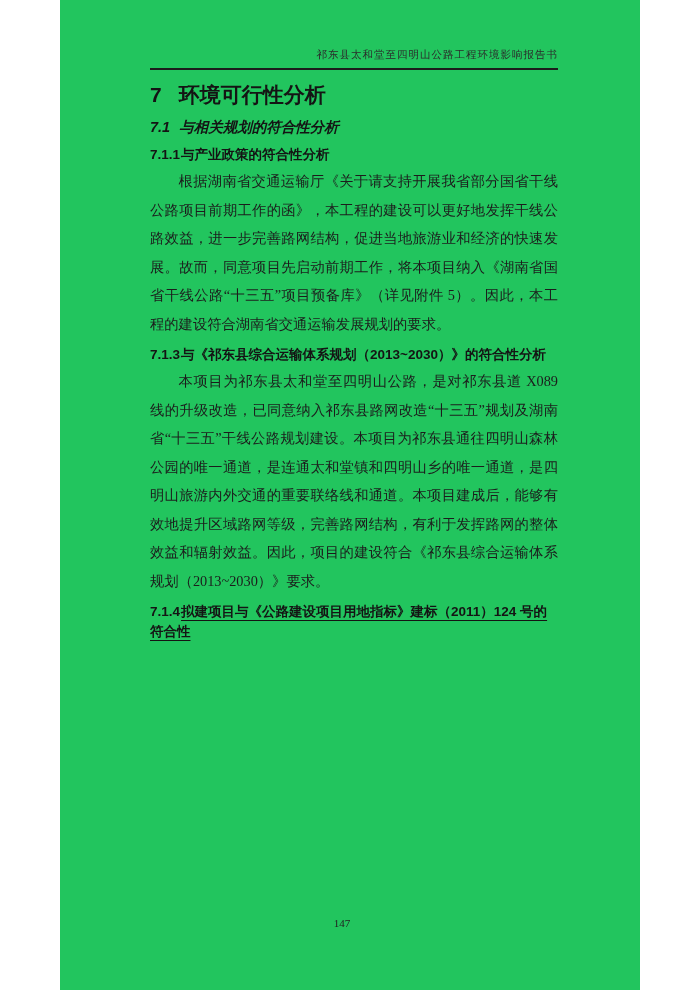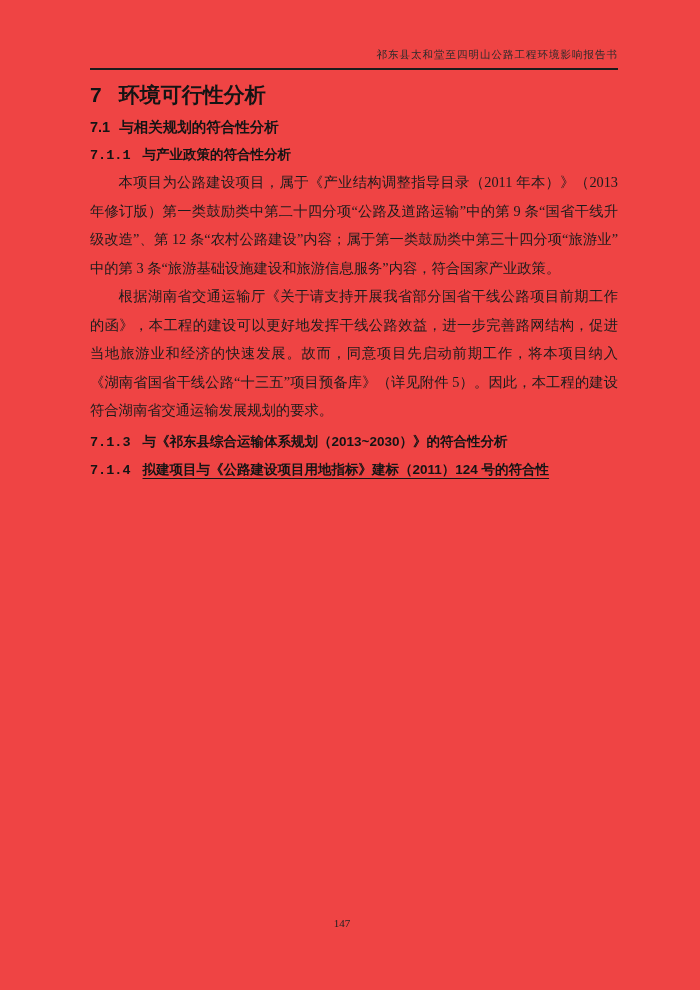--- a/index.html
+++ b/index.html
@@ -2,24 +2,24 @@
 <html lang="zh"><head>
 <meta charset="utf-8">
 <style>
   html, body {
     margin: 0;
     padding: 0;
     background: #ffffff;
   }
   .page {
     position: relative;
-    width: 700px;
+    width: 580px;
     height: 990px;
     margin: 0 auto;
-    background: #ef4444;
+    background: #22c55e;
     box-sizing: border-box;
     padding: 48px 82px 0 90px;
     color: #1c1c1c;
     font-family: "Liberation Serif", "DejaVu Serif", serif;
   }
   
   .running-header {
     text-align: right;
     font-size: 10.5px;
     letter-spacing: 1px;
@@ -38,32 +38,33 @@
     color: #141414;
   }
   .h1 .num { margin-right: 17px; }
   .h2 {
     margin-top: 11px;
     font-size: 14.5px;
     font-weight: bold;
     line-height: 21px;
     font-family: "Liberation Sans", "DejaVu Sans", sans-serif;
     color: #141414;
+    font-style: italic;
   }
   .h2 .num { margin-right: 9px; }
   .h3 {
     margin-top: 7px;
     margin-bottom: 2px;
     font-size: 13.5px;
     font-weight: bold;
     line-height: 20px;
     font-family: "Liberation Sans", "DejaVu Sans", sans-serif;
     color: #141414;
   }
-  .h3 .num { margin-right: 12px; font-family: Liberation Mono, monospace; }
+  .h3 .num { margin-right: 1px; font-family: Liberation Sans, sans-serif; }
   
   .para {
     margin: 0;
     font-size: 14.3px;
     line-height: 28.5px;
     text-align: justify;
     text-justify: inter-ideograph;
     text-indent: 2em;
     color: #1c1c1c;
     font-family: "Liberation Serif", "DejaVu Serif", serif;
@@ -106,31 +107,31 @@
   </div>
 
   <div class="h2">
     <span class="num">7.1</span><span>与相关规划的符合性分析</span>
   </div>
 
   <div class="section">
     <div class="h3">
       <span class="num">7.1.1</span><span class="sec-title-text">与产业政策的符合性分析</span>
     </div>
-    <p class="para">本项目为公路建设项目，属于《产业结构调整指导目录（2011 年本）》（2013 年修订版）第一类鼓励类中第二十四分项“公路及道路运输”中的第 9 条“国省干线升级改造”、第 12 条“农村公路建设”内容；属于第一类鼓励类中第三十四分项“旅游业”中的第 3 条“旅游基础设施建设和旅游信息服务”内容，符合国家产业政策。</p>
   </div>
 
   <div class="section">
     <p class="para">根据湖南省交通运输厅《关于请支持开展我省部分国省干线公路项目前期工作的函》，本工程的建设可以更好地发挥干线公路效益，进一步完善路网结构，促进当地旅游业和经济的快速发展。故而，同意项目先启动前期工作，将本项目纳入《湖南省国省干线公路“十三五”项目预备库》（详见附件 5）。因此，本工程的建设符合湖南省交通运输发展规划的要求。</p>
   </div>
 
   <div class="section">
     <div class="h3">
       <span class="num">7.1.3</span><span class="sec-title-text">与《祁东县综合运输体系规划（2013~2030）》的符合性分析</span>
     </div>
+    <p class="para">本项目为祁东县太和堂至四明山公路，是对祁东县道 X089 线的升级改造，已同意纳入祁东县路网改造“十三五”规划及湖南省“十三五”干线公路规划建设。本项目为祁东县通往四明山森林公园的唯一通道，是连通太和堂镇和四明山乡的唯一通道，是四明山旅游内外交通的重要联络线和通道。本项目建成后，能够有效地提升区域路网等级，完善路网结构，有利于发挥路网的整体效益和辐射效益。因此，项目的建设符合《祁东县综合运输体系规划（2013~2030）》要求。</p>
   </div>
 
   <div class="section sec-underline">
     <div class="h3">
       <span class="num">7.1.4</span><span class="sec-title-text">拟建项目与《公路建设项目用地指标》建标（2011）124 号的符合性</span>
     </div>
   </div>
 
   <div class="footer">
     <span>147</span>

